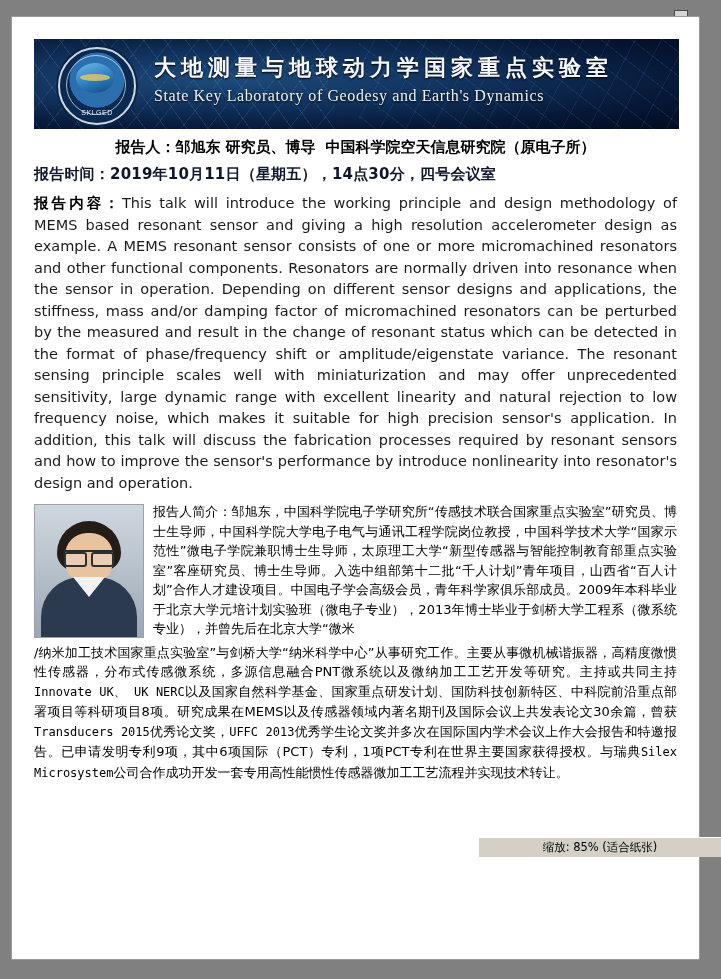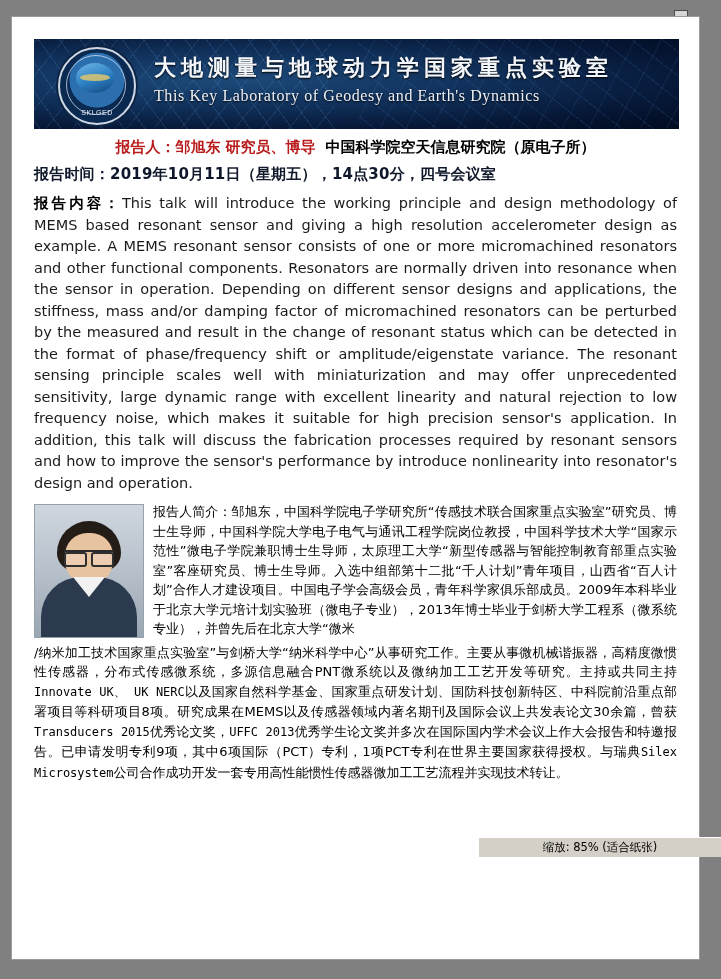--- a/index.html
+++ b/index.html
@@ -161,21 +161,21 @@
     letter-spacing: .2px;
   }
   .line-speaker {
     margin-top: 9px;
     font-family: "DejaVu Sans", sans-serif;
     font-weight: bold;
     font-size: 15px;
     text-align: center;
   }
   .line-speaker .red {
-    color: #b91c1c;
+    color: #000000;
   }
   .line-speaker .blk {
     color: #000;
     margin-left: 10px;
   }
   .line-time {
     margin-top: 8px;
     font-family: "DejaVu Sans", sans-serif;
     font-weight: bold;
     font-size: 15px;
@@ -306,21 +306,21 @@
     <div class="page-inner">
 
       <div class="banner">
         <div class="banner-logo">
           <div class="ring"></div>
           <div class="globe"></div>
           <div class="abbr">SKLGED</div>
         </div>
         <div class="banner-text">
           <div class="banner-cn">大地测量与地球动力学国家重点实验室</div>
-          <div class="banner-en">This Key Laboratory of Geodesy and Earth's Dynamics</div>
+          <div class="banner-en">State Key Laboratory of Geodesy and Earth's Dynamics</div>
         </div>
       </div>
 
 
       <div class="line-speaker">
         <span class="red">报告人：邹旭东 研究员、博导</span><span class="blk">中国科学院空天信息研究院（原电子所）</span>
       </div>
 
       <div class="line-time">报告时间：2019年10月11日（星期五），14点30分，四号会议室</div>
 

